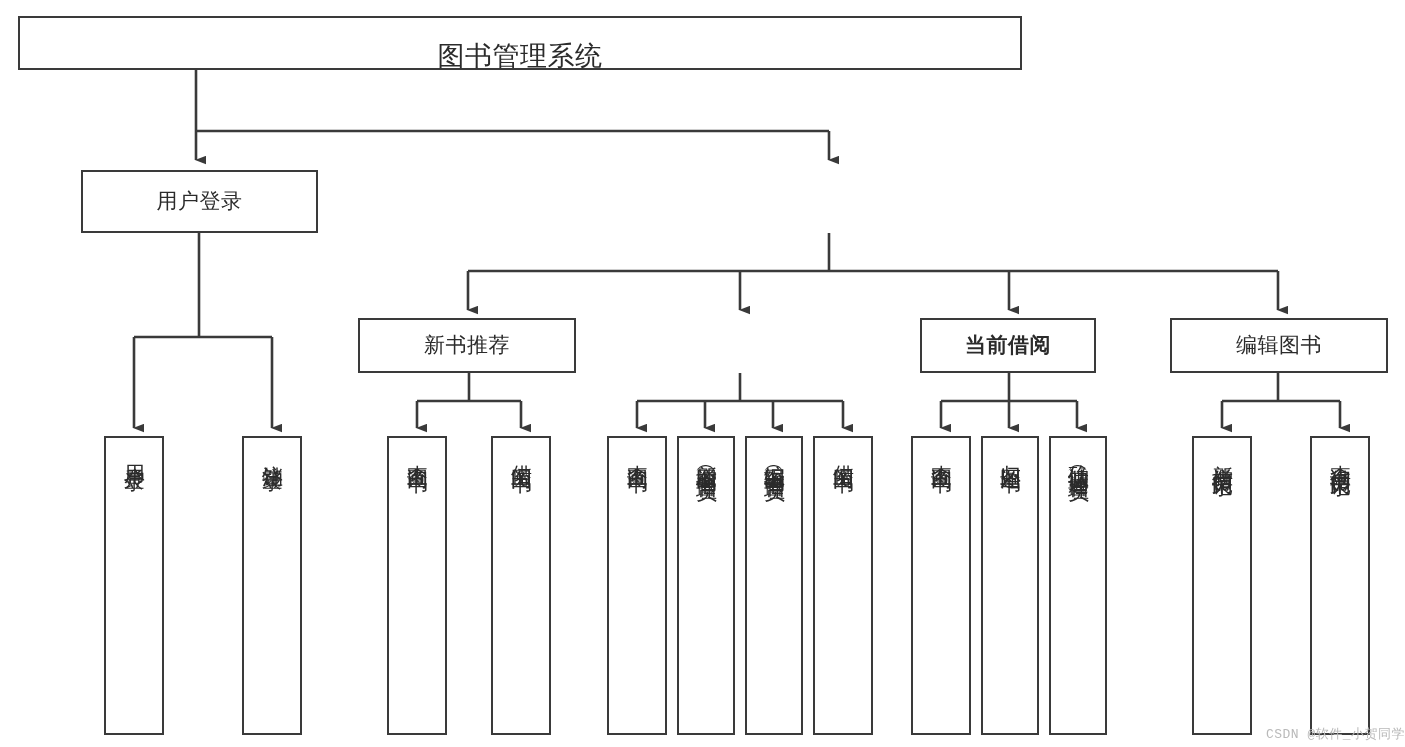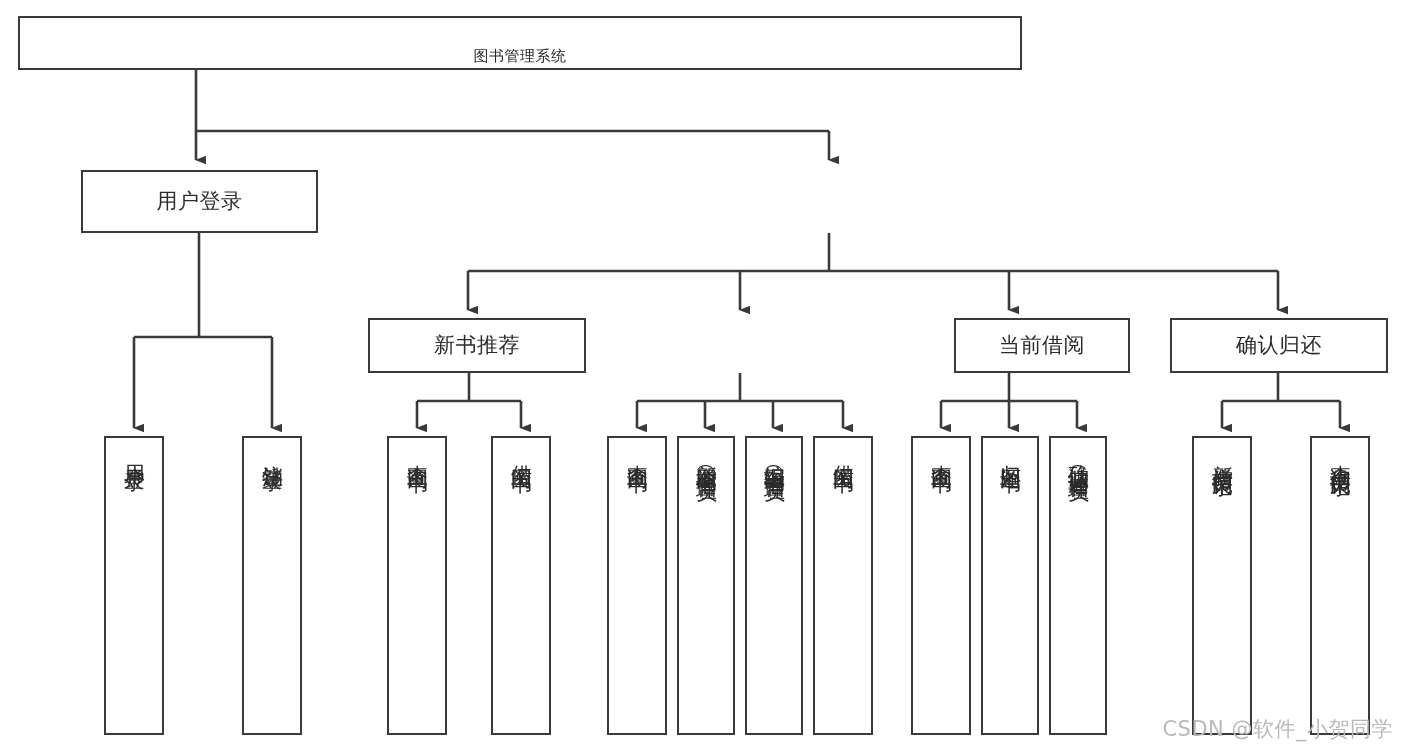--- a/index.html
+++ b/index.html
@@ -38,45 +38,46 @@
   .node .lbl {
     display: block;
     text-align: center;
     line-height: 1.12;
     letter-spacing: 0.5px;
   }
   .node.h .lbl {
     font-size: 21px;
   }
   .node.root .lbl {
-    font-size: 15px;
+    font-size: 27px;
     margin-top: 27px;
   }
   
   .node.v {
     align-items: flex-start;
     justify-content: center;
     padding-top: 10px;
   }
   .node.v .lbl {
     writing-mode: vertical-rl;
     text-orientation: upright;
     font-size: 21px;
     line-height: 1.0;
     letter-spacing: 2.5px;
     white-space: nowrap;
   }
   .watermark {
     position: absolute;
-    right: 12px;
+    right: 0;
     bottom: 4px;
-    font-size: 21px;
+    font-size: 13px;
     color: #b9b9b9;
     white-space: nowrap;
     letter-spacing: 0.5px;
+    font-family: Liberation Mono, monospace;
   }
 </style>
 </head>
 <body>
 
 <div id="canvas">
 
   <svg class="wires" viewBox="0 0 1405 747">
     <defs>
       <marker id="arrow" markerWidth="9" markerHeight="11" refX="4.2" refY="10" orient="auto" markerUnits="userSpaceOnUse">
@@ -128,28 +129,28 @@
   </svg>
 
   <div class="node root" style="left:18px; top:16px; width:1004px; height:54px;">
     <span class="lbl">图书管理系统</span>
   </div>
 
   <div class="node h" style="left:81px; top:170px; width:237px; height:63px;">
     <span class="lbl">用户登录</span>
   </div>
 
-  <div class="node h" style="left:368px; top:318px; width:218px; height:55px;">
+  <div class="node h" style="left:358px; top:318px; width:218px; height:55px;">
     <span class="lbl">新书推荐</span>
   </div>
-  <div class="node h" style="left:954px; top:318px; width:176px; height:55px;">
+  <div class="node h" style="left:920px; top:318px; width:176px; height:55px;font-weight:bold;">
     <span class="lbl">当前借阅</span>
   </div>
   <div class="node h" style="left:1170px; top:318px; width:218px; height:55px;">
-    <span class="lbl">确认归还</span>
+    <span class="lbl">编辑图书</span>
   </div>
 
   <div class="node v" style="left:104px; top:436px; width:60px; height:299px;">
     <span class="lbl">用户登录</span>
   </div>
   <div class="node v" style="left:242px; top:436px; width:60px; height:299px;">
     <span class="lbl">注销登录</span>
   </div>
 
   <div class="node v" style="left:387px; top:436px; width:60px; height:299px;">

